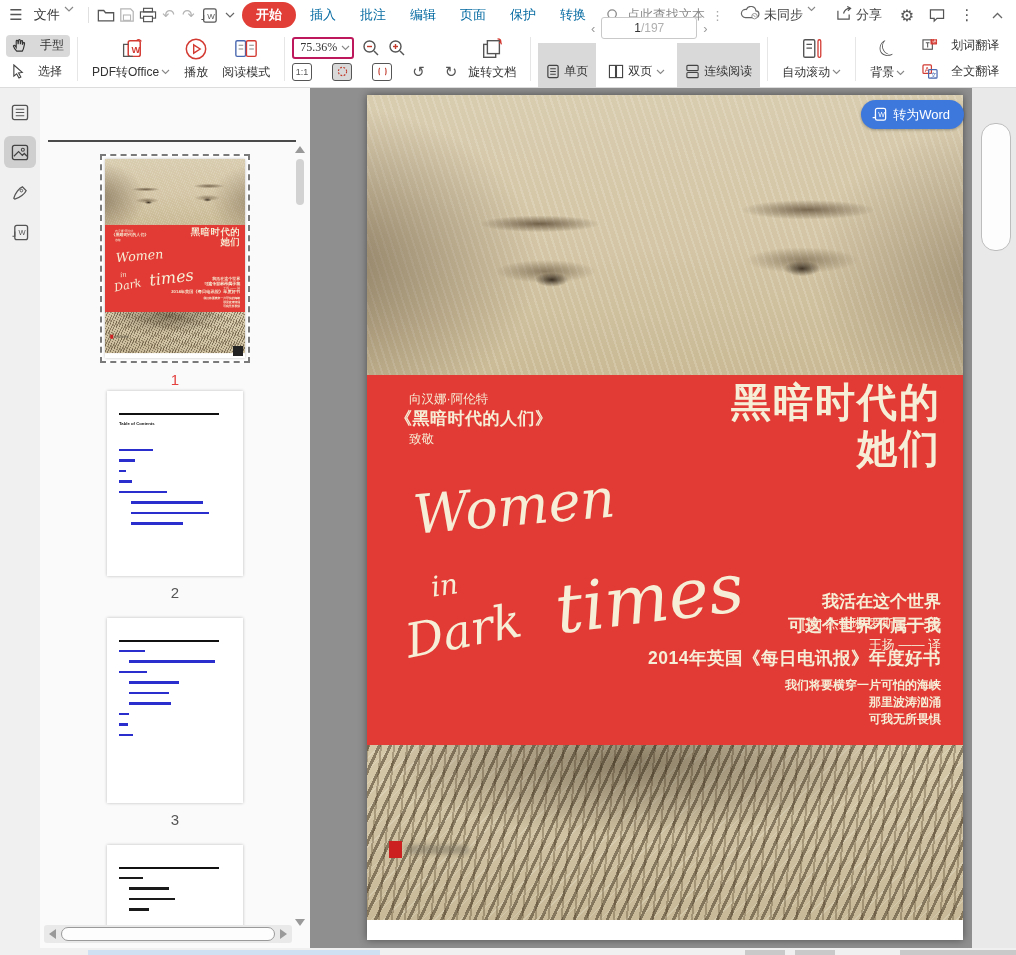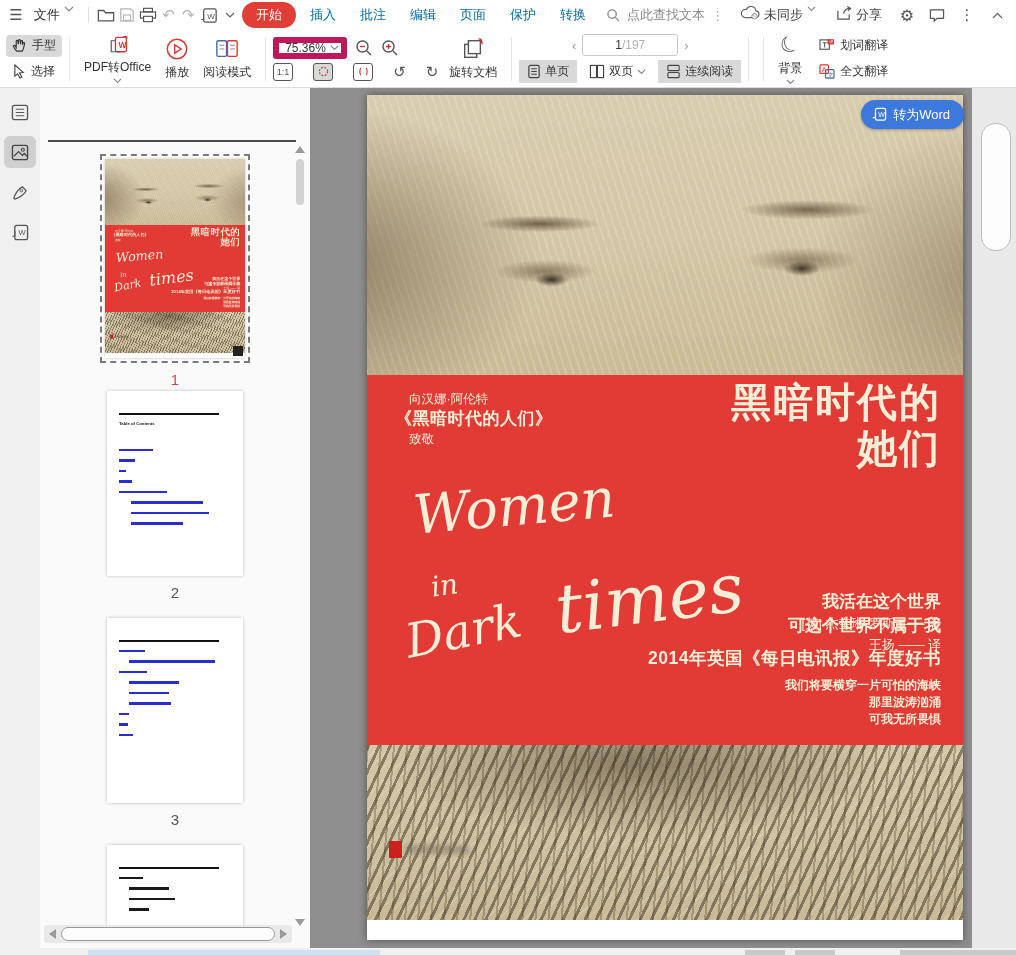--- a/index.html
+++ b/index.html
@@ -8,46 +8,46 @@
 
   
   #menubar { position:absolute; left:0; top:0; width:1016px; height:30px;
     background:#fff; display:flex; align-items:center; padding:0 8px; gap:4px;
     font-size:13px; color:#333; white-space:nowrap; }
   .mb-item { display:flex; gap:4px; padding:3px 6px; border-radius:4px; cursor:default; }
   .mb-icon { width:22px; height:22px; display:flex; align-items:center; justify-content:center; color:#555; font-size:15px; }
   .mb-icon.dim { color:#b5b5b5; }
   .vdiv { width:1px; height:16px; background:#e0e0e0; margin:0 4px; }
   .tab { padding:4px 10px; font-size:13px; color:#0369a1; }
-  .tab.active { background:#e03e36; color:#fff; border-radius:13px; font-weight:normal; padding:4px 14px; }
+  .tab.active { background:#e03e36; color:#fff; border-radius:13px; font-weight:bold; padding:4px 14px; }
   .search-box { display:flex; align-items:center; gap:6px; color:#8a8a8a; padding:3px 6px; }
   .mb-right { margin-left:auto; display:flex; align-items:center; gap:8px; color:#444; }
   .glyph { font-family:"DejaVu Sans", sans-serif; }
 
   
   #toolbar { position:absolute; left:0; top:30px; width:1016px; height:58px;
     background:#fff; border-bottom:1px solid #dcdcdc; display:flex; align-items:center;
     padding:0 6px; font-size:12px; color:#333; white-space:nowrap; }
   .tb-div { width:1px; height:44px; background:#e6e6e6; margin:0 7px; flex:0 0 auto; }
   .big-btn { display:flex; flex-direction:column; align-items:center; justify-content:center;
     gap:3px; padding:2px 7px; height:54px; flex:0 0 auto; }
-  .big-btn .lbl { font-size:12px; color:#333; display:flex; align-items:center; gap:2px;flex-direction:column; }
+  .big-btn .lbl { font-size:12px; color:#333; display:flex; align-items:center; gap:2px; }
   .stack { display:flex; flex-direction:column; gap:4px; flex:0 0 auto; }
-  .small-btn { display:flex; align-items:center; gap:5px; padding:2px 6px; border-radius:4px; height:22px;justify-content:center; }
+  .small-btn { display:flex; align-items:center; gap:13px; padding:2px 6px; border-radius:4px; height:22px; }
   .small-btn.sel { background:#d9d9d9; }
-  .zoom-select { display:flex; align-items:center; border:6px solid #be185d; border-radius:3px;
-    height:22px; padding:0 2px 0 6px; gap:4px; background:#fff; }
+  .zoom-select { display:flex; align-items:center; border:2px solid #be185d; border-radius:3px;
+    height:22px; padding:0 2px 0 6px; gap:4px; background:#fff;font-family:Liberation Serif, serif; }
   .sq-icon { width:20px; height:18px; border:1.4px solid #555; border-radius:3px;
     display:flex; align-items:center; justify-content:center; font-size:9px; color:#555; }
   .sq-icon.sel-bg { background:#d9d9d9; }
   .page-box { width:96px; height:22px; border:1px solid #c9c9c9; border-radius:3px;
     background:#fff; display:flex; align-items:center; justify-content:center; font-size:12px; }
   .page-box .cur { color:#333; } .page-box .tot { color:#b0b0b0; }
   .nav-arrow { color:#9a9a9a; font-size:13px; padding:0 6px; }
-  .viewmode { display:flex; align-items:center; gap:4px; padding:3px 8px; border-radius:0; font-size:12px; }
+  .viewmode { display:flex; align-items:center; gap:4px; padding:20px 8px; border-radius:0; font-size:12px; }
   .viewmode.sel { background:#d9d9d9; }
 
   
   #leftstrip { position:absolute; left:0; top:88px; width:40px; height:867px; background:#f0f0f0; }
   .strip-icon { width:32px; height:32px; margin:8px auto 6px auto; display:flex; align-items:center;
     justify-content:center; border-radius:6px; color:#555; }
   .strip-icon.sel { background:#cfcfcf; }
 
   
   #sidebar { position:absolute; left:40px; top:88px; width:270px; height:867px; background:#fafafa; }
@@ -377,20 +377,33 @@
         <svg width="15" height="15" viewBox="0 0 16 16">
             <rect x="2" y="1.5" width="12" height="5.5" rx="1" fill="none" stroke="#444" stroke-width="1.2"></rect>
             <rect x="2" y="9" width="12" height="5.5" rx="1" fill="none" stroke="#444" stroke-width="1.2"></rect>
           </svg>
         <span>连续阅读</span>
       </div>
     </div>
   </div>
   <div class="tb-div"></div>
 
+  <div class="big-btn">
+    <svg width="26" height="24" viewBox="0 0 28 26">
+        <rect x="5" y="3" width="12" height="19" rx="1.5" fill="none" stroke="#555" stroke-width="1.5"></rect>
+        <path d="M8 8h6M8 12h6" stroke="#555" stroke-width="1.2"></path>
+        <rect x="20.5" y="3" width="3" height="19" rx="1.5" fill="none" stroke="#d33a32" stroke-width="1.4"></rect>
+      </svg>
+    <span class="lbl">
+        <span>自动滚动</span>
+        <svg width="9" height="6">
+          <polyline points="1,1 4.5,4.5 8,1" fill="none" stroke="#888" stroke-width="1.1"></polyline>
+        </svg>
+      </span>
+  </div>
   <div class="tb-div"></div>
 
   <div class="big-btn">
     <span class="glyph" style="font-size:22px; color:#555; transform:rotate(-30deg);">☾</span>
     <span class="lbl">
         <span>背景</span>
         <svg width="9" height="6">
           <polyline points="1,1 4.5,4.5 8,1" fill="none" stroke="#888" stroke-width="1.1"></polyline>
         </svg>
       </span>

